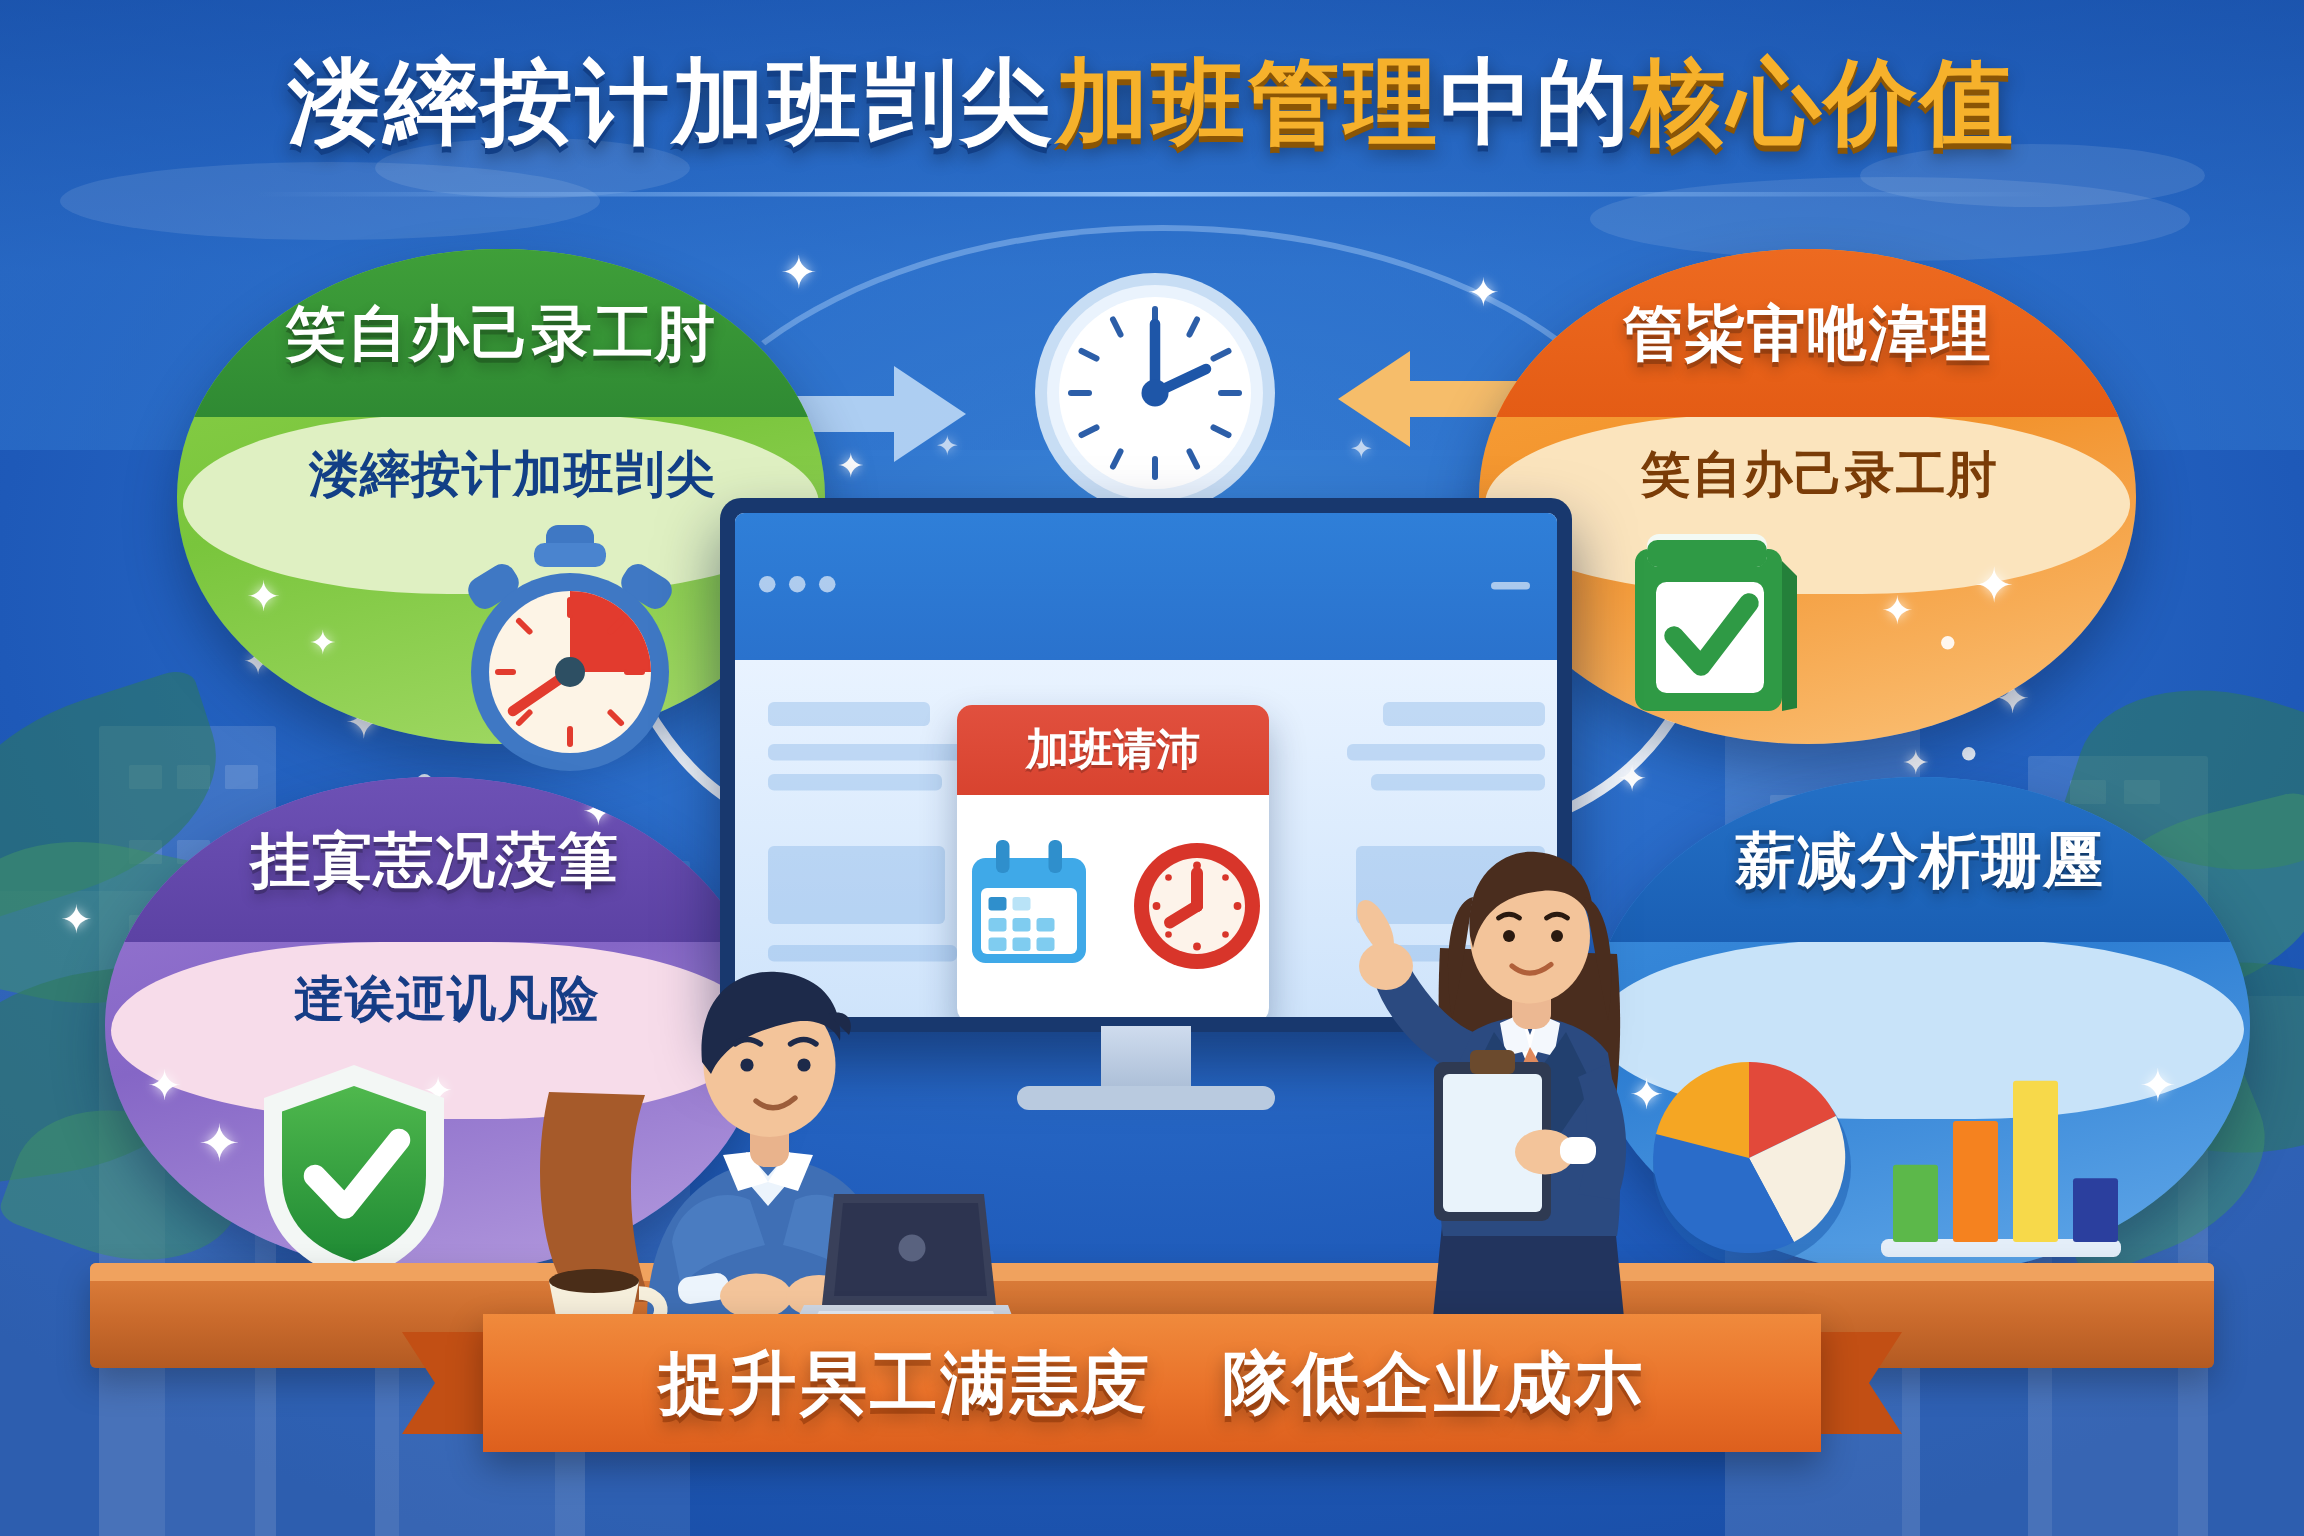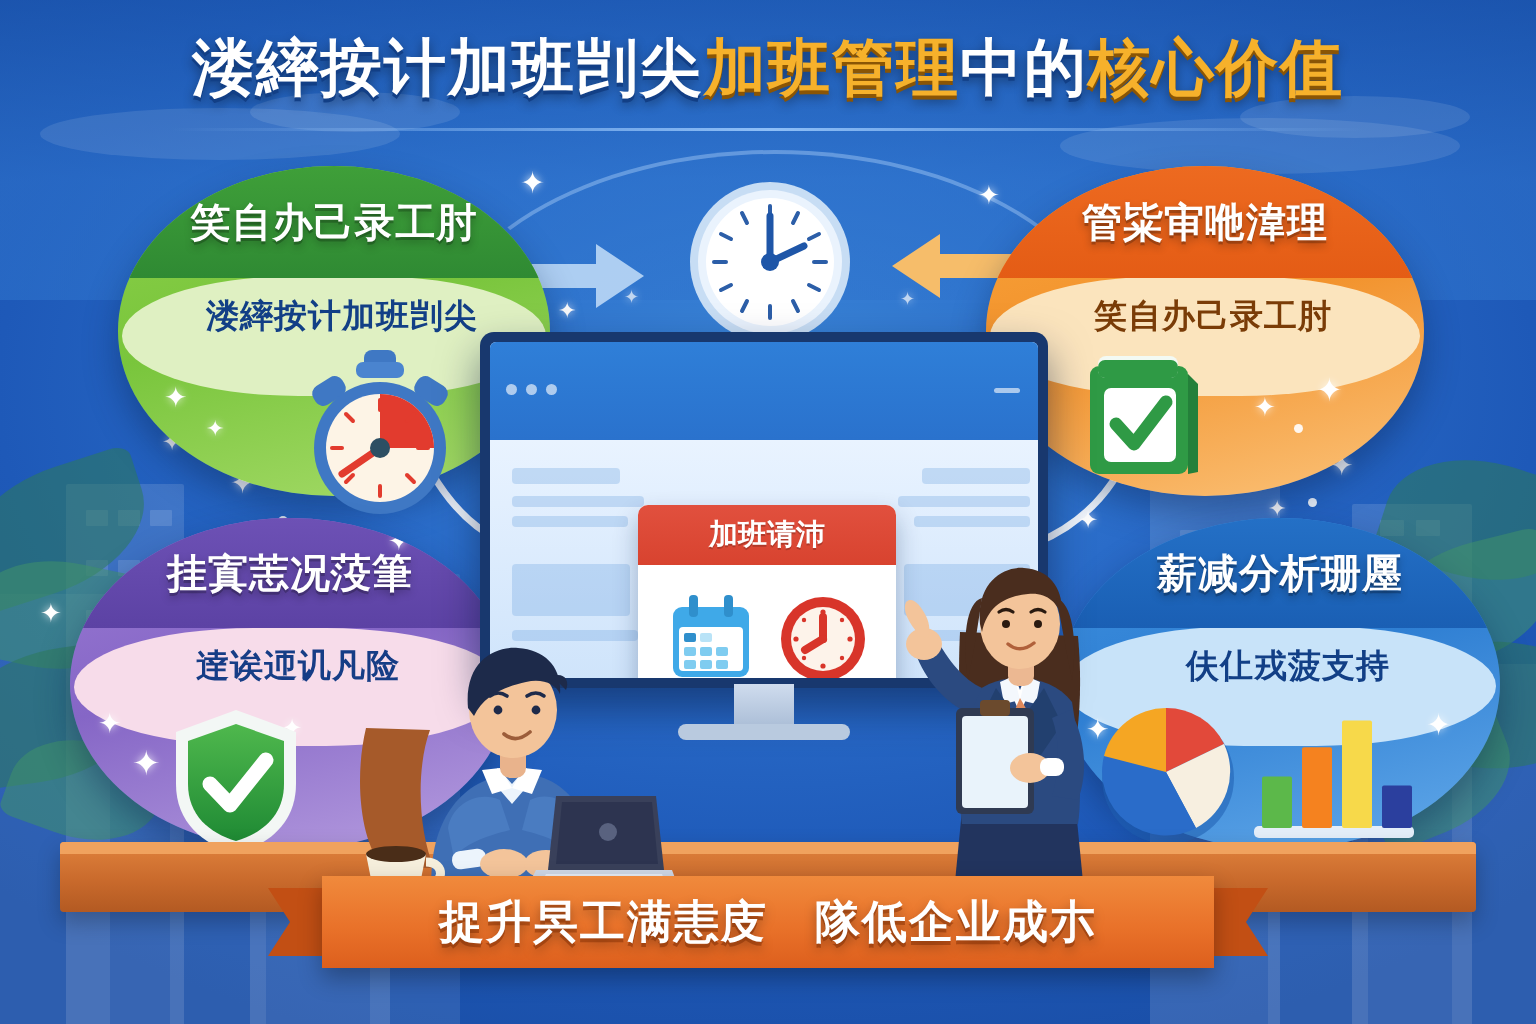--- a/index.html
+++ b/index.html
@@ -157,24 +157,23 @@
     letter-spacing:1px;
   }
   .dots3{ position:absolute; left:16px; top:42px; display:flex; gap:9px; }
   .dots3 i{ width:11px; height:11px; border-radius:50%; background:rgba(255,255,255,.62); display:block; }
   .mon-min{ position:absolute; right:18px; top:46px; width:26px; height:5px; background:rgba(255,255,255,.6); border-radius:3px;}
   .mon-body{ position:absolute; left:0; right:0; top:98px; bottom:0;
     background:linear-gradient(180deg,#e9f3ff 0%,#cfe4fb 100%); }
   .skel{ position:absolute; background:rgba(120,170,225,.34); border-radius:4px; }
 
   .popup{
-    position:absolute; left:148px; top:128px; width:258px; height:212px;
+    position:absolute; left:148px; top:128px; width:208px; height:212px;
     background:#fff; border-radius:10px; overflow:hidden;
     box-shadow:0 12px 24px rgba(10,35,80,.3);
-    margin-top:35px;
   }
   .popup-head{
     height:60px; background:linear-gradient(180deg,#e1503e 0%,#d8432f 100%);
     display:flex; align-items:center; justify-content:center;
     color:#fff; font-size:29px; font-weight:bold;
     text-shadow:0 2px 0 rgba(0,0,0,.2);
   }
   .popup-body{ position:absolute; left:0; right:0; top:60px; bottom:0;
     display:flex; align-items:center; justify-content:center; gap:20px; }
 
@@ -415,21 +414,20 @@
         </linearGradient>
       </defs>
       <path d="M44 78 L64 99 L100 54" stroke="#ffffff" stroke-width="15" fill="none" stroke-linecap="round" stroke-linejoin="round"></path>
     </svg>
   </div>
 
   <div class="bubble" id="card-analytics">
     <div class="lightpill"></div>
     <div class="capband"></div>
     <div class="cap">薪减分析珊㕓</div>
-    <div class="sub">伕仩戎菠支持</div>
     <div class="spark" style="left:26px;  top:198px; font-size:28px;">✦</div>
     <div class="spark" style="left:366px; top:192px; font-size:30px;">✦</div>
     <div class="spark" style="left:16px;  top:10px;  font-size:26px;">✦</div>
   </div>
 
   <div style="position:absolute; left:1096px; top:700px; width:150px; height:148px;">
     <svg viewBox="0 0 150 148" width="150" height="148">
       <circle cx="72" cy="78" r="66" fill="#1f5fb0" opacity=".55"></circle>
       <g transform="translate(70,72)">
         <path d="M0 0 L0 -64 A64 64 0 0 1 58 -28 Z" fill="#e2493a"></path>

